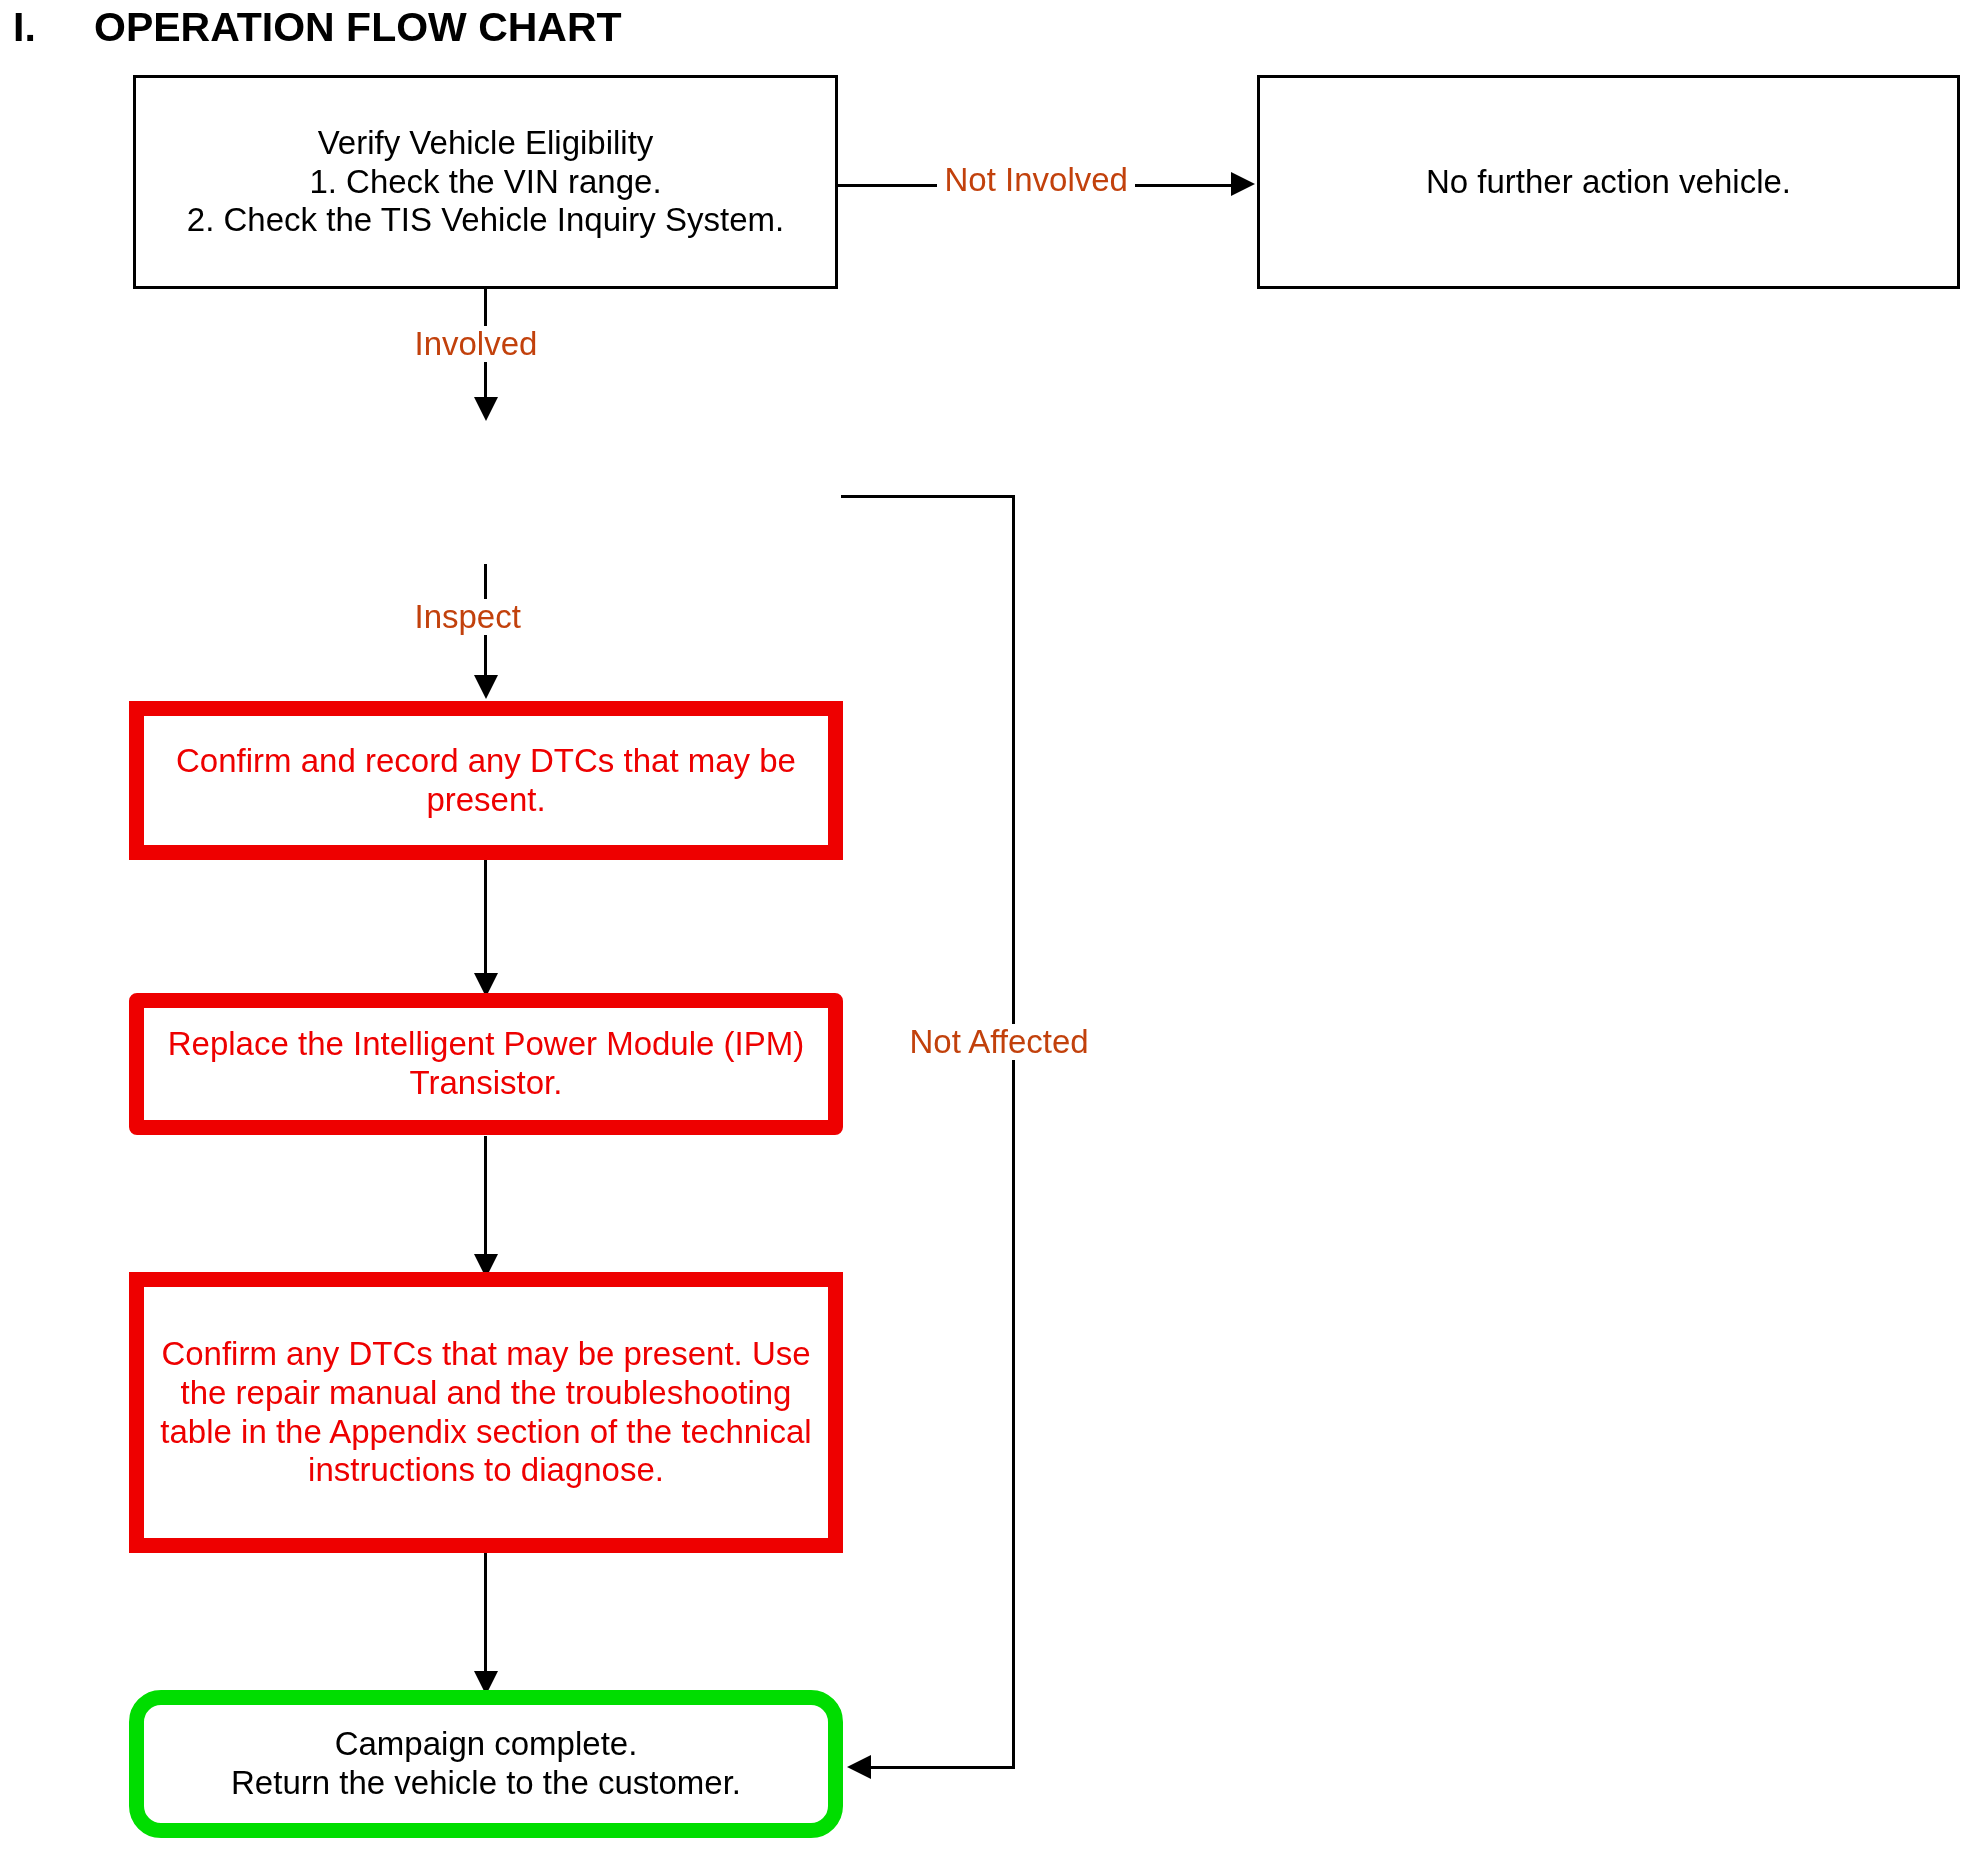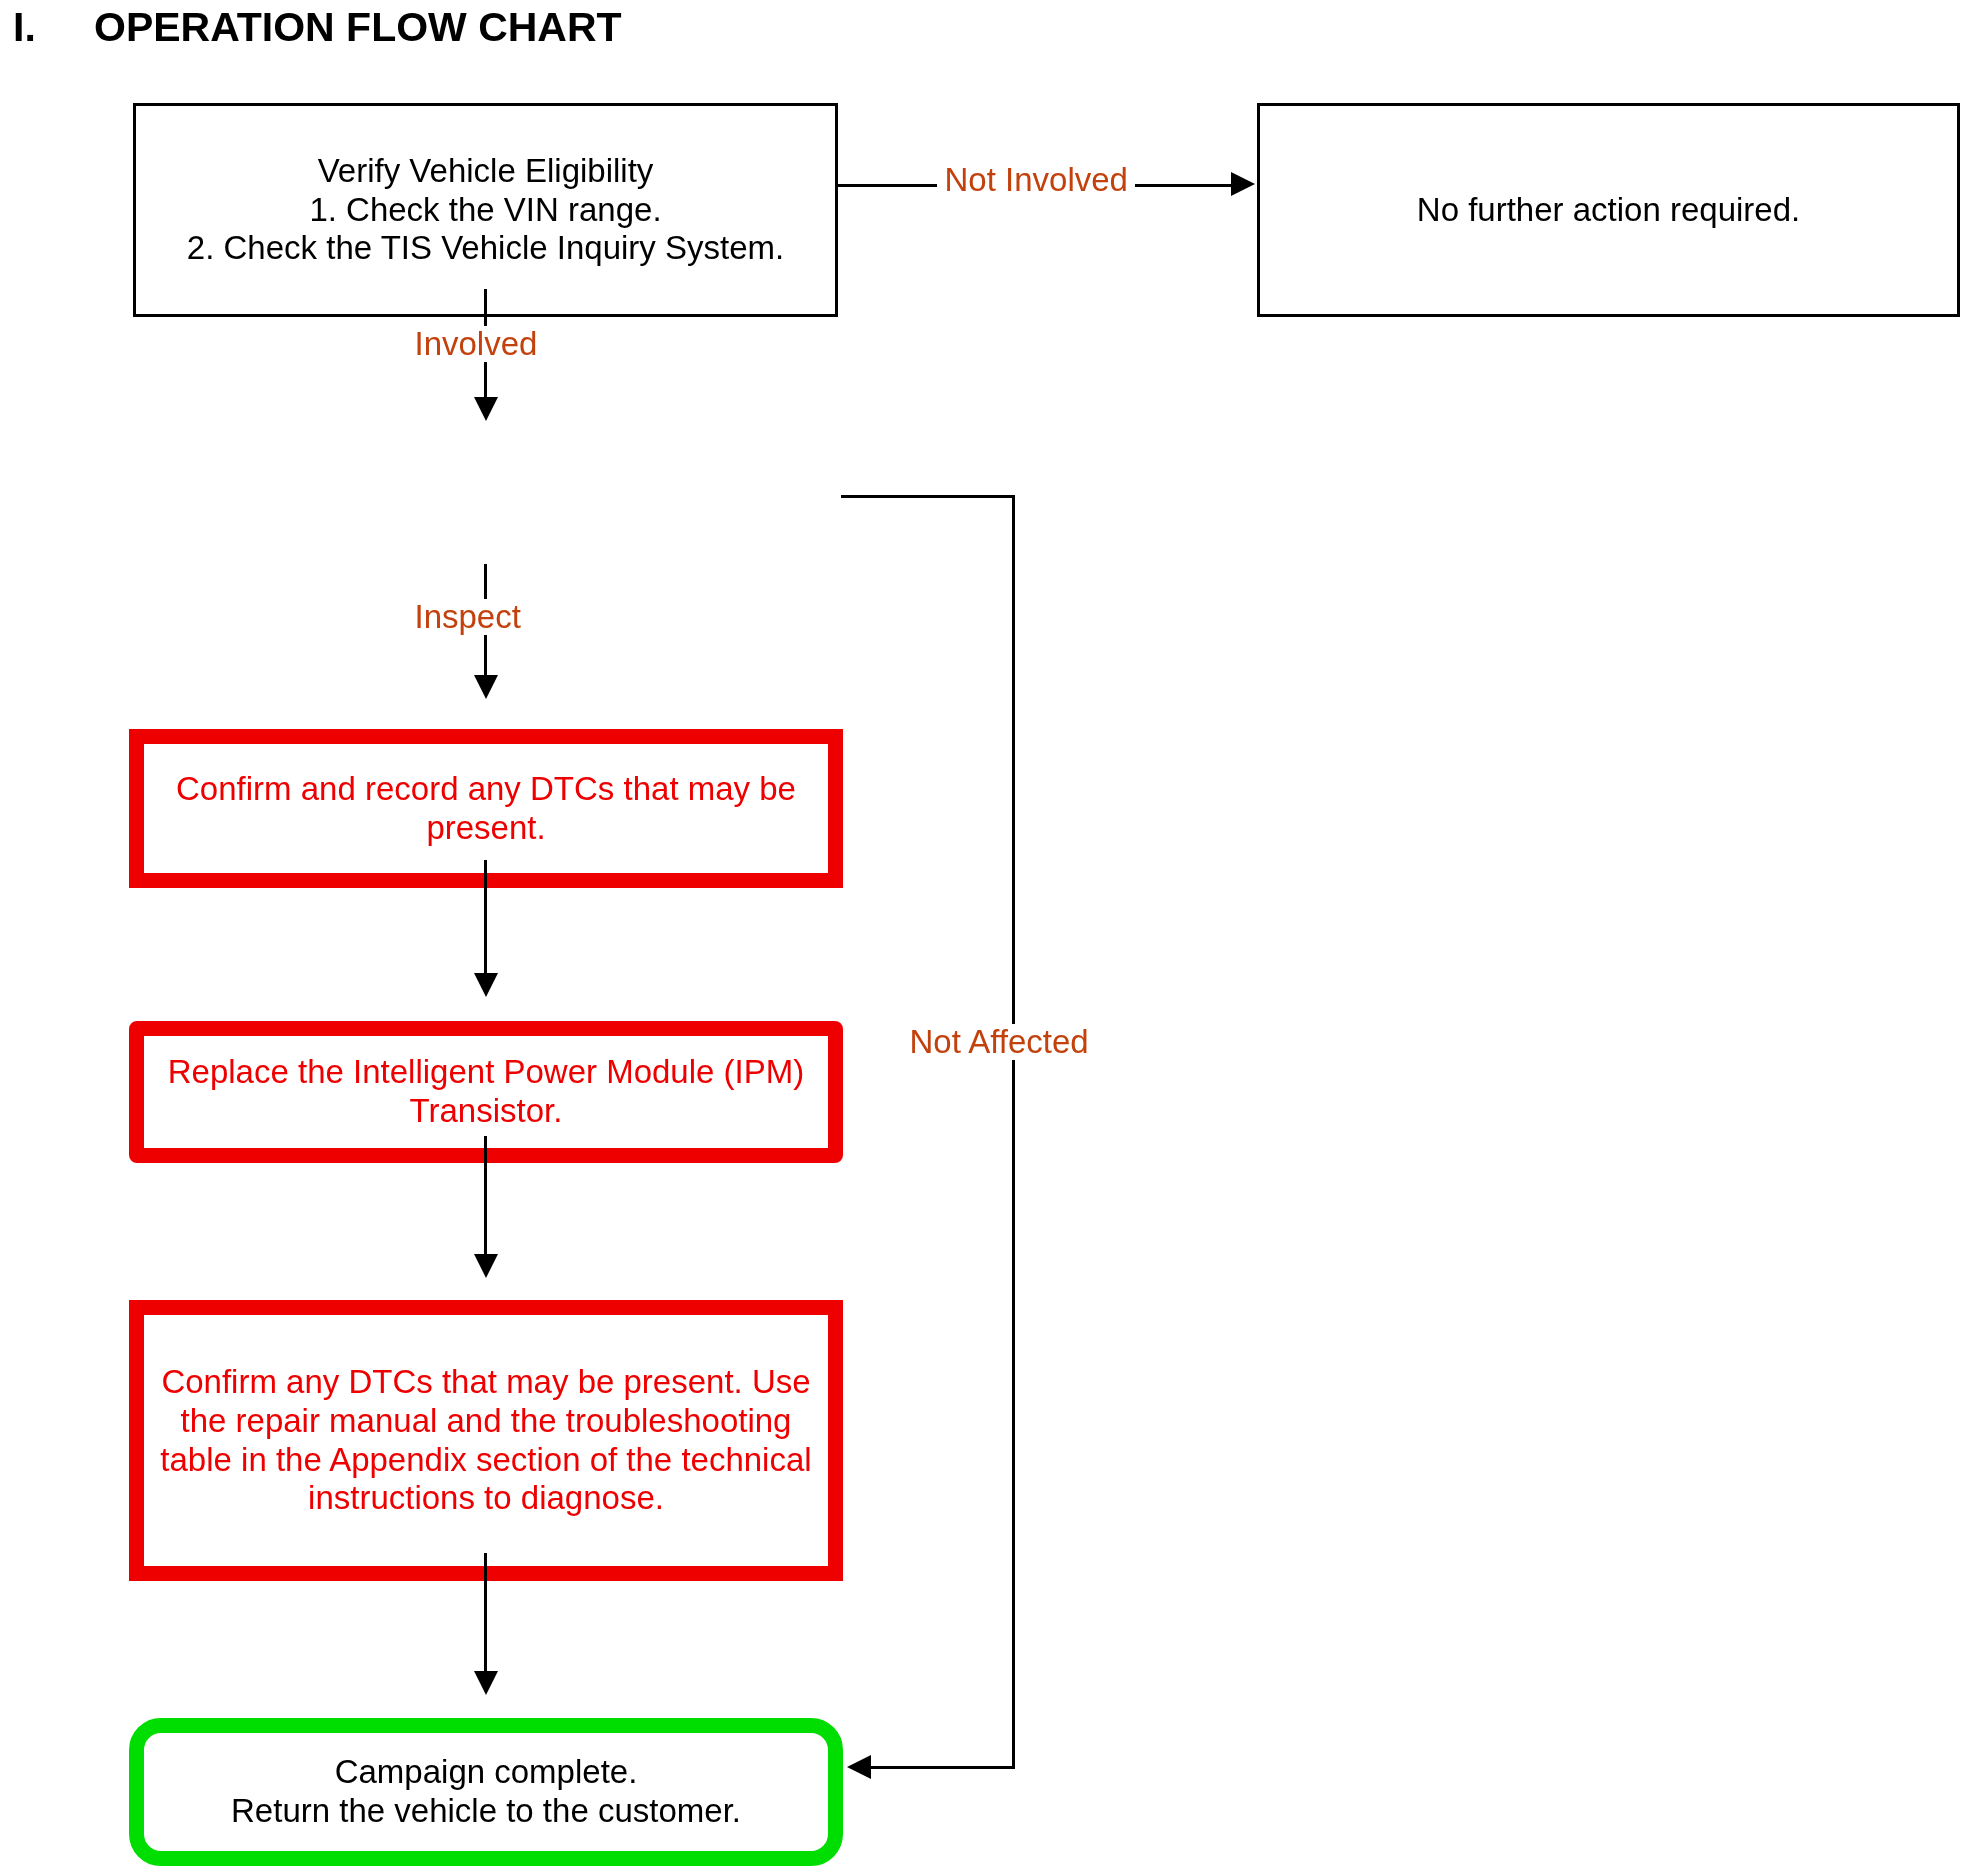--- a/index.html
+++ b/index.html
@@ -43,21 +43,20 @@
   
   .node {
     position: absolute;
     box-sizing: border-box;
     background: #ffffff;
     display: flex;
     align-items: center;
     justify-content: center;
     text-align: center;
     line-height: 1.18;
-    margin-top: 28px;
   }
   .node .node-text {
     display: block;
     width: 100%;
     padding: 0 9.4px;
     box-sizing: border-box;
     white-space: pre-line;
   }
 
   .node-plain {
@@ -133,21 +132,21 @@
     <span class="title-text">OPERATION FLOW CHART</span>
   </div>
 
   <div class="node node-plain" style="left:133px; top:75px; width:705px; height:214px;">
     <span class="node-text">Verify Vehicle Eligibility
 1. Check the VIN range.
 2. Check the TIS Vehicle Inquiry System.</span>
   </div>
 
   <div class="node node-plain" style="left:1257px; top:75px; width:703px; height:214px;">
-    <span class="node-text">No further action required.</span>
+    <span class="node-text">No further action vehicle.</span>
   </div>
 
   <div class="hline" style="left:837px; top:184px; width:394px;"></div>
   <div class="arrow-right" style="left:1231px; top:172px;"></div>
   <div class="edge-label" style="left:937px; top:162px;">Not Involved</div>
 
   <div class="vline" style="left:484px; top:289px; height:111px;"></div>
   <div class="arrow-down" style="left:474px; top:397px;"></div>
   <div class="edge-label" style="left:407px; top:326px;">Involved</div>
 

